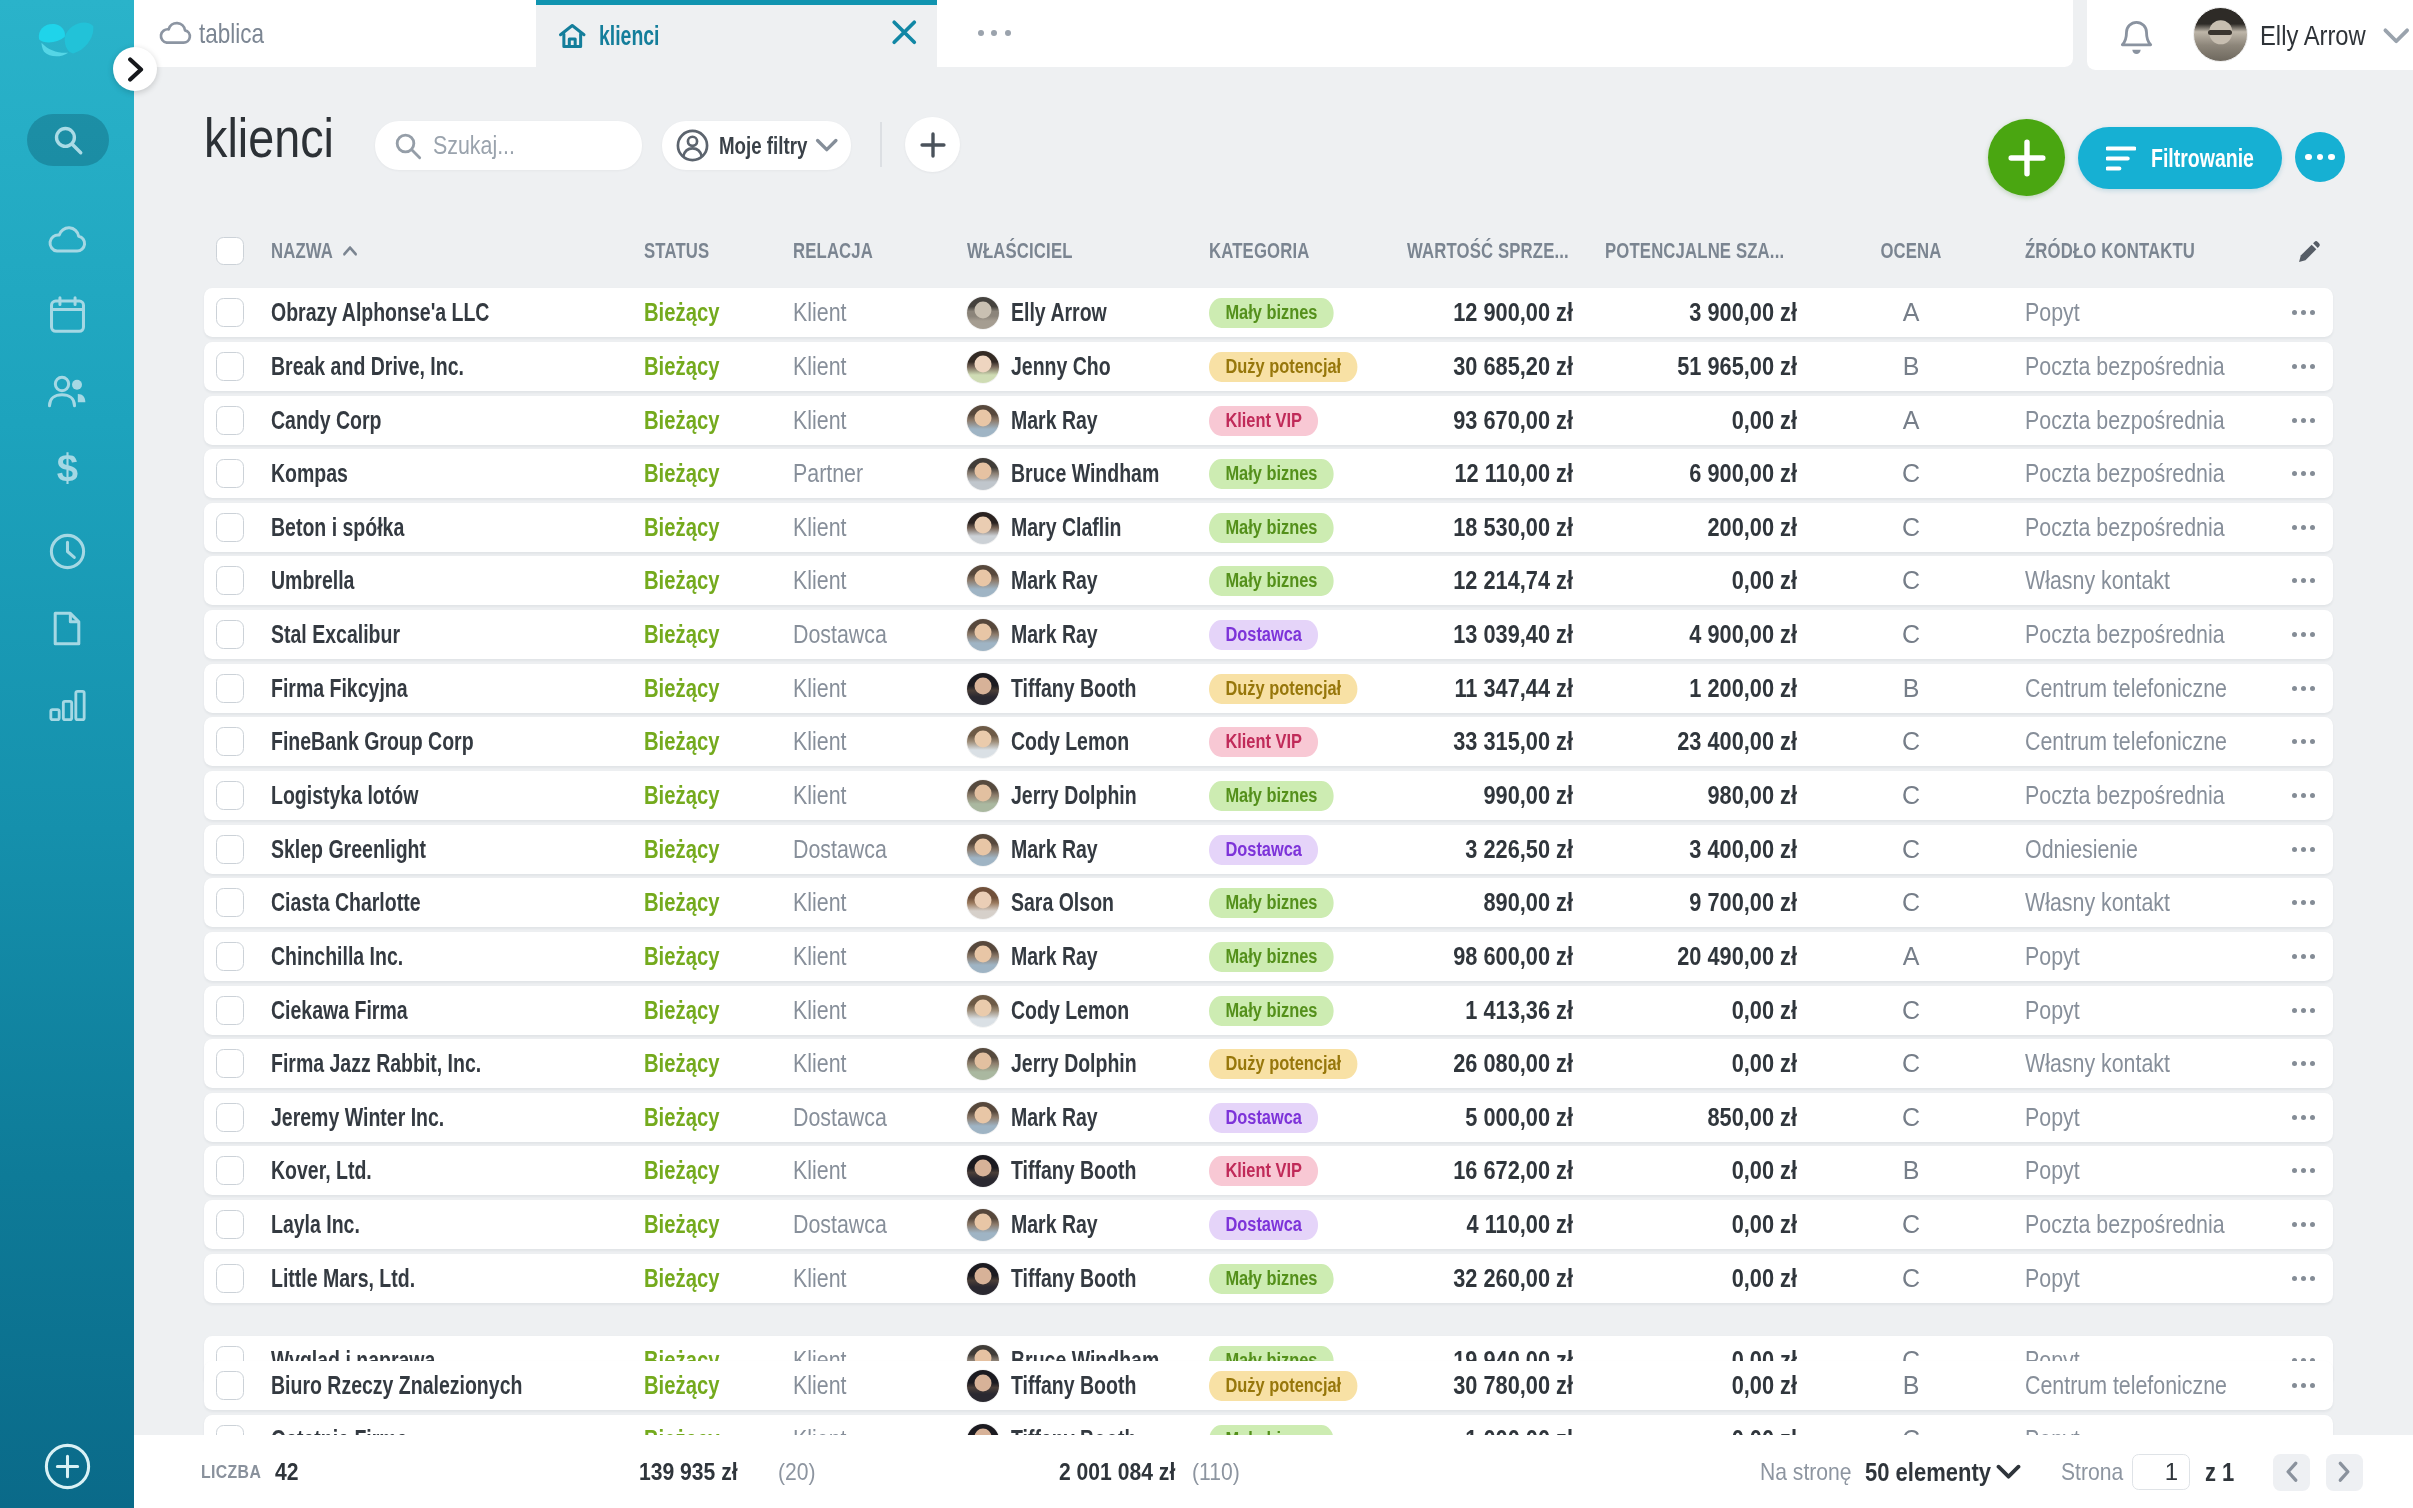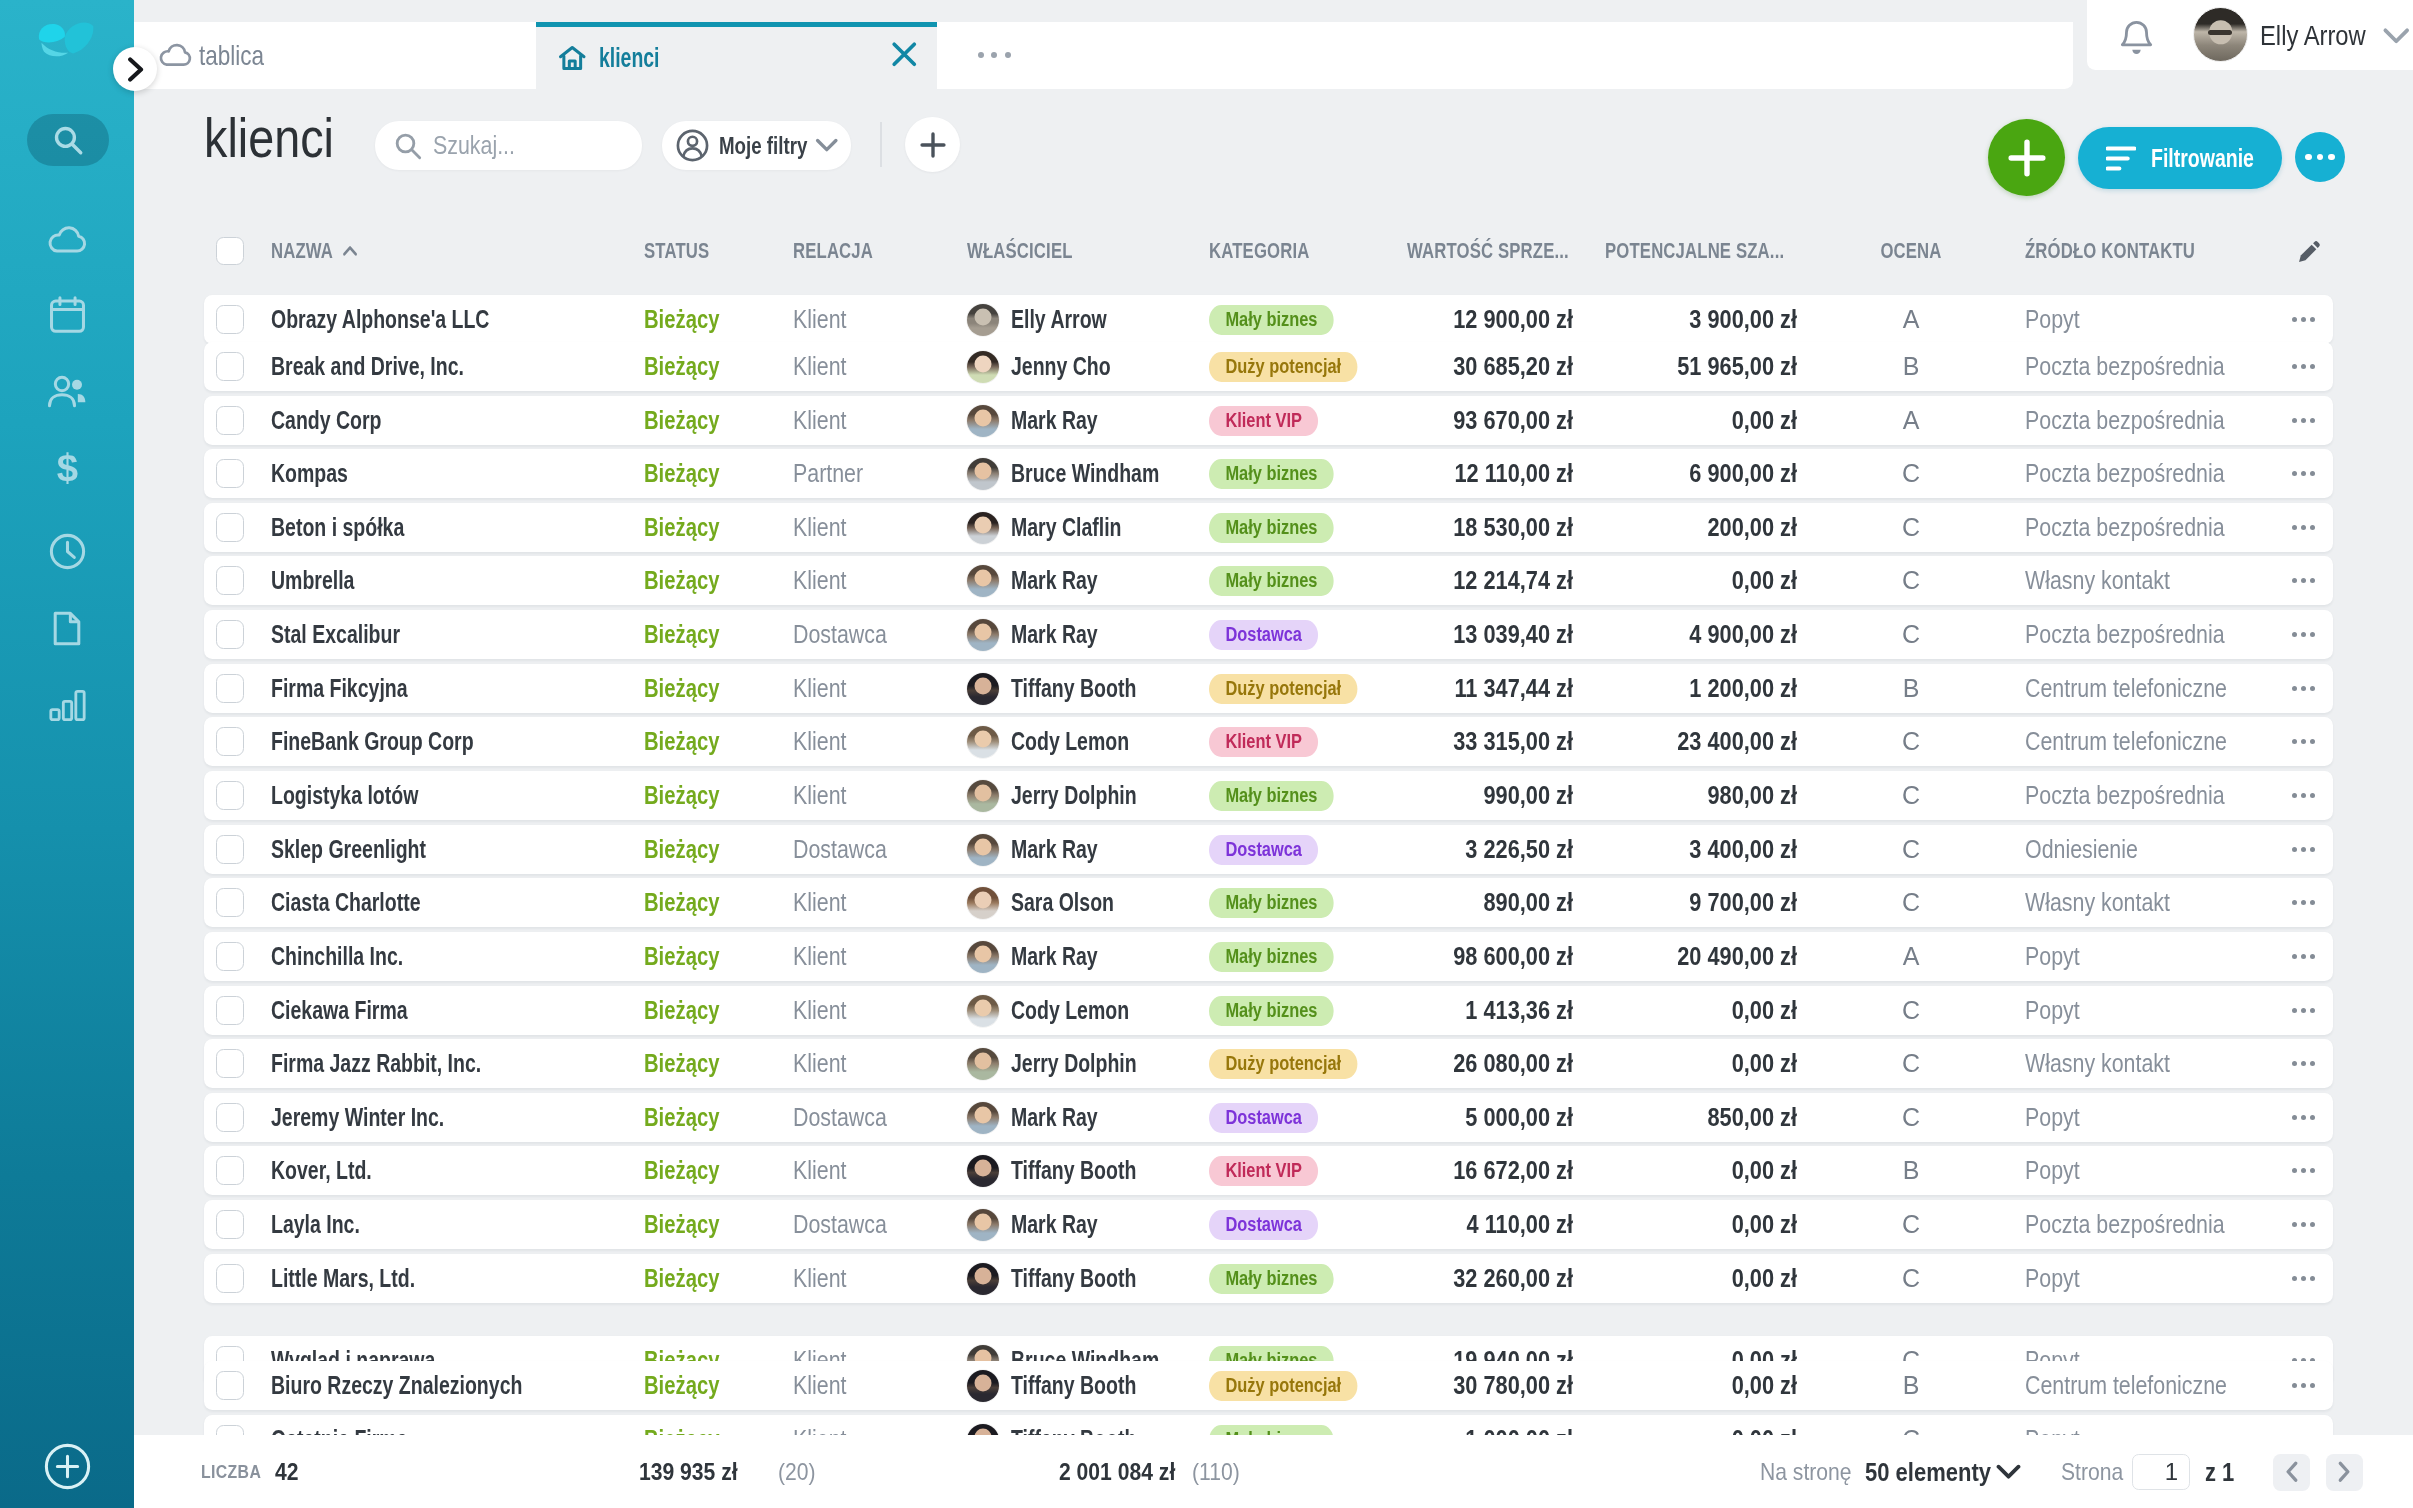--- a/index.html
+++ b/index.html
@@ -13,21 +13,21 @@
 .logo { position:absolute; left:37px; top:21px; }
 .collapse { position:absolute; left:113px; top:47px; width:44px; height:44px; border-radius:50%;
   background:#fff; box-shadow:0 1.7px 6.7px rgba(0,0,0,.18); z-index:9; display:flex; align-items:center; justify-content:center; }
 .side-search { position:absolute; left:27px; top:114px; width:82px; height:52px; border-radius:26px;
   background:rgba(7,70,88,.30); display:flex; align-items:center; justify-content:center; }
 .snav { position:absolute; left:0; width:134px; display:flex; justify-content:center; }
 .side-plus { position:absolute; left:43px; top:1442px; }
 
 
 .topbar { position:absolute; left:134px; top:0; width:1939px; height:67px; background:#fff;
-  border-radius:0 0 8.4px 0; z-index:4;margin-top:22px; }
+  border-radius:0 0 8.4px 0; z-index:4; }
 .tab-inactive { position:absolute; left:0; top:0; width:402px; height:67px; display:flex; align-items:center; }
 .tab-inactive .cloud { margin-left:23.5px; display:flex; }
 .tab-inactive span.t { margin-left:7.5px; font-size:28.5px; color:#7c8693; display:inline-block; transform:scaleX(.79); transform-origin:0 50%; }
 .tab-active { position:absolute; left:402px; top:0; width:401px; height:67px; background:#eef0f2;
   border-top:5px solid #1094b0; display:flex; align-items:center; }
 .tab-active .home { margin-left:22px; display:flex; }
 .tab-active span.t { margin-left:12.6px; font-size:27px; color:#147e9b; font-weight:700; display:inline-block; transform:scaleX(.72); transform-origin:0 50%; }
 .tab-x { position:absolute; left:756px; top:18.4px; }
 .tb-dots { position:absolute; left:844px; top:30px; display:flex; gap:7.5px; }
 .tb-dots i { width:5.9px; height:5.9px; border-radius:50%; background:#9ba3ad; }
@@ -247,21 +247,21 @@
       <div class="hc hct" style="left:1401px">POTENCJALNE SZA...</div>
       <div class="hc hct" style="left:1593px;width:228px;justify-content:center;transform-origin:50% 50%">OCENA</div>
       <div class="hc hct" style="left:1821px">ŹRÓDŁO KONTAKTU</div>
       <div class="hc" style="left:2093px">
         <svg width="25" height="25" viewBox="0 0 30 30" fill="none">
           <path d="M2.5 27.5 l2 -7.6 L17.6 6.8 l5.6 5.6 -13.1 13.1 Z" fill="#565d66"></path>
           <path d="M19.3 5.1 l1.6 -1.6 a2.8 2.8 0 0 1 4 0 l1.6 1.6 a2.8 2.8 0 0 1 0 4 l-1.6 1.6 Z" fill="#565d66"></path>
         </svg>
       </div>
     </div>
-  <div class="row" style="top:295px">
+  <div class="row" style="top:288px">
 <div class="c c-cb">
         <span class="cb"></span>
       </div>
 <div class="c c-name">Obrazy Alphonse'a LLC</div>
 <div class="c c-st">Bieżący</div>
 <div class="c c-rel">Klient</div>
 <div class="c c-own">
         <span class="av av-elly"></span>
         <span class="sb">Elly Arrow</span>
       </div>

